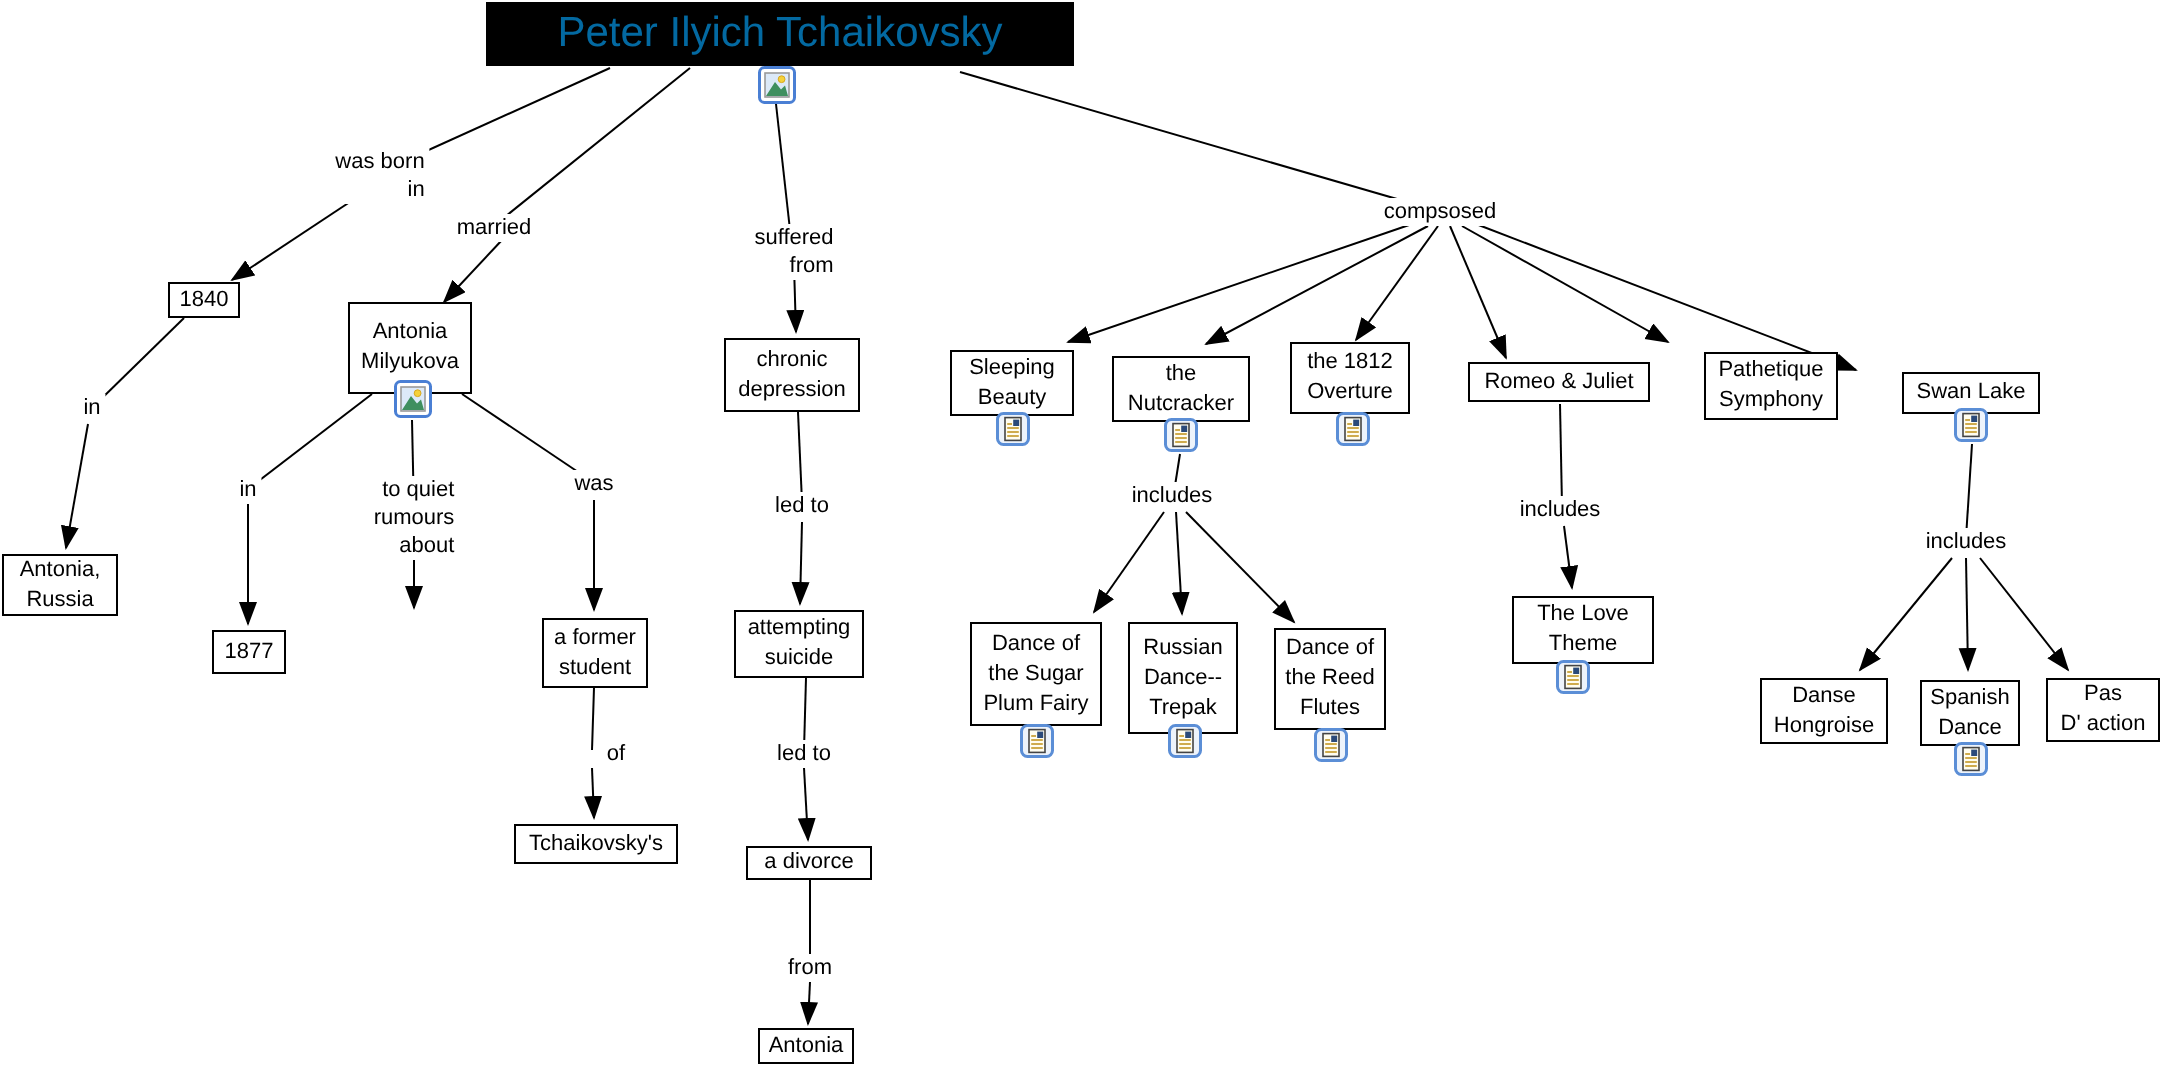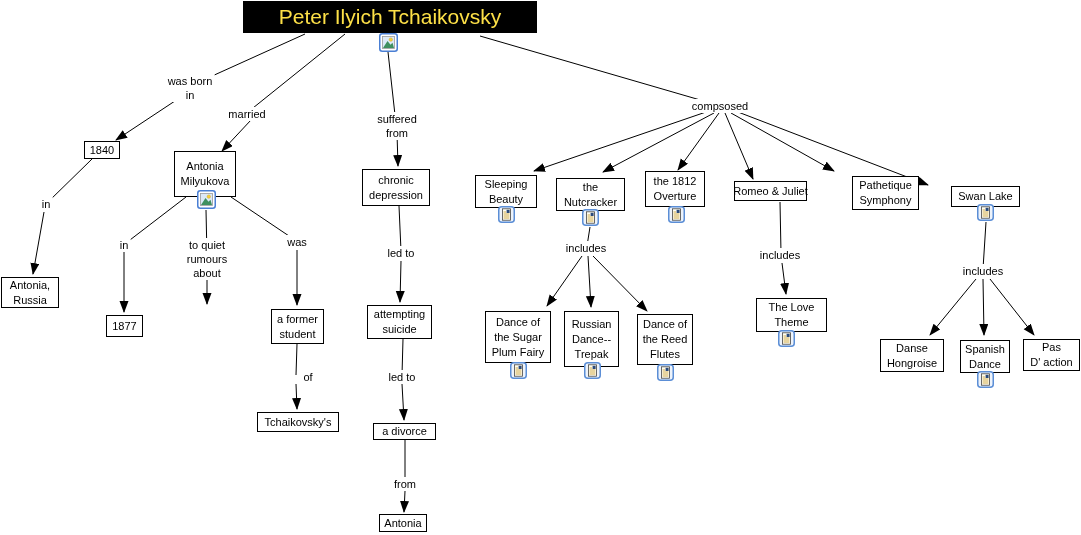--- a/index.html
+++ b/index.html
@@ -3,24 +3,24 @@
 <meta charset="utf-8">
 <style>
   html,body{margin:0;padding:0;background:#fff;}
   .stage{position:relative;width:1081px;height:535px;background:#ffffff;
          font-family:"Liberation Sans",sans-serif;overflow:hidden;}
   .edges{position:absolute;left:0;top:0;}
   .edges line{stroke:#000;stroke-width:1;}
   .node{position:absolute;box-sizing:border-box;background:#fff;border:1px solid #000;
         display:flex;flex-direction:column;align-items:center;justify-content:center;
         font-size:11px;line-height:15px;color:#000;text-align:center;white-space:nowrap;}
-  .title{position:absolute;background:#000;color:#fde047;font-size:21px;
+  .title{position:absolute;background:#000;color:#0369a1;font-size:21px;
          display:flex;align-items:center;justify-content:center;white-space:nowrap;}
   .label{position:absolute;transform:translate(-50%,-50%);
-         display:flex;flex-direction:column;align-items:center;justify-content:center;
+         display:flex;flex-direction:column;align-items:flex-end;justify-content:center;
          font-size:11px;line-height:14px;background:#fff;padding:0 2px;
          color:#000;text-align:center;white-space:nowrap;}
   .icon{position:absolute;}
 </style>
 </head>
 <body>
 
 <div class="stage">
 
   <svg class="edges" width="1081" height="535">
@@ -194,21 +194,21 @@
     <span>Beauty</span>
   </div>
   <div class="node" style="left:556px;top:178px;width:69px;height:33px">
     <span>the</span>
     <span>Nutcracker</span>
   </div>
   <div class="node" style="left:645px;top:171px;width:60px;height:36px">
     <span>the 1812</span>
     <span>Overture</span>
   </div>
-  <div class="node" style="left:734px;top:181px;width:73px;height:20px">
+  <div class="node" style="left:734px;top:181px;width:91px;height:20px">
     <span>Romeo &amp; Juliet</span>
   </div>
   <div class="node" style="left:852px;top:176px;width:67px;height:34px">
     <span>Pathetique</span>
     <span>Symphony</span>
   </div>
   <div class="node" style="left:951px;top:186px;width:69px;height:21px">
     <span>Swan Lake</span>
   </div>
   <div class="node" style="left:485px;top:311px;width:66px;height:52px">

